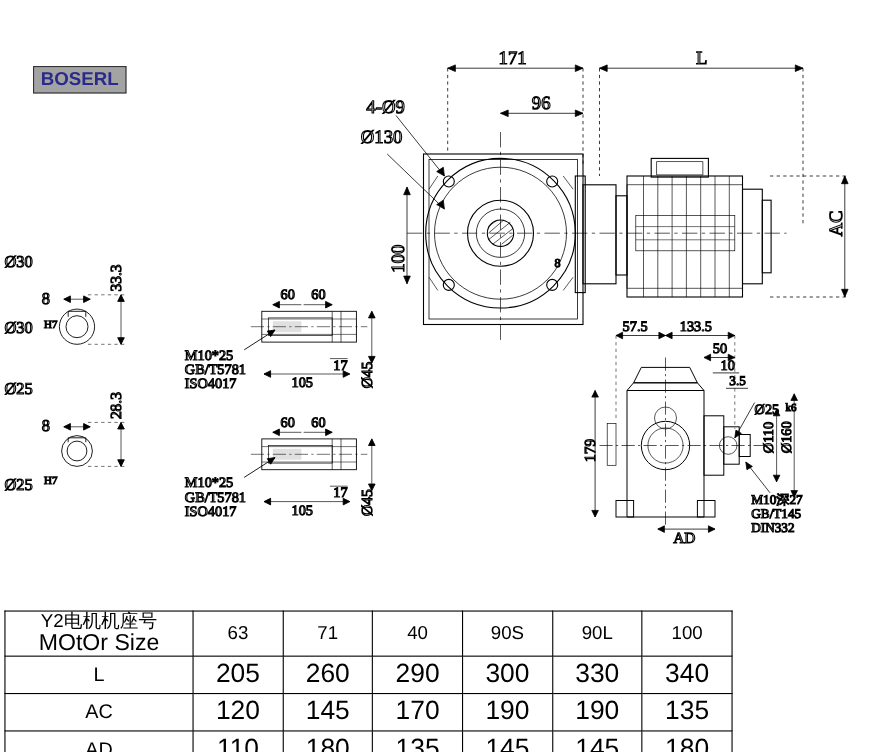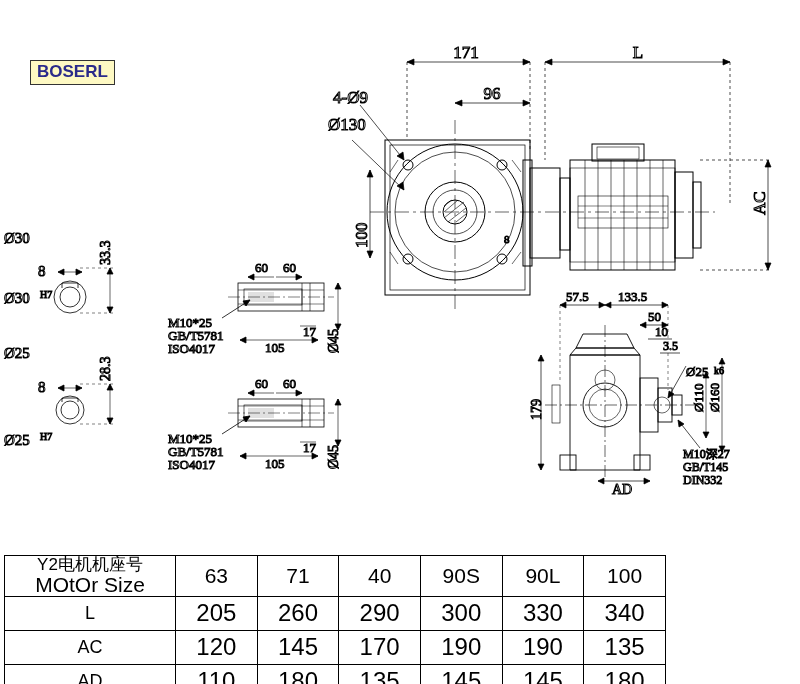--- a/index.html
+++ b/index.html
@@ -20,21 +20,21 @@
     font-weight:bold;font-size:27px;letter-spacing:0px;
     white-space:nowrap;
   }
   .logo-box{
     position:absolute;left:30px;top:60px;
     border:1px solid #333;
     padding:1px 6px 2px 6px;
     font-family:"Liberation Sans", sans-serif;
     font-weight:bold;font-size:17px;
     color:#2a2a8a;
-    background:#fef9c3;
+    background:#a3a3a3;
   }
 
   
   svg.draw{position:absolute;left:0;top:0;width:800px;height:684px;}
   svg text{font-family:"Liberation Serif", serif;}
 
   
   .tbl{
     position:absolute;left:4px;top:555px;
     width:662px;
@@ -48,21 +48,21 @@
     height:33px;
     padding:0;
   }
   .tbl td.head{
     width:170px;
     font-size:18px;
     line-height:1.05;
   }
   .tbl td.head .cn{font-size:17px;display:block;}
   .tbl td.head .en{font-size:21px;display:block;}
-  .tbl td.datahead{font-size:21px;}
+  .tbl td.datahead{font-size:17px;}
 </style>
 </head>
 <body>
 
 <div class="wrap">
 
   <div class="logo-box">BOSERL</div>
 
   <svg class="draw" viewBox="0 0 800 684">
     <g fill="none" stroke="#000" stroke-width="1" shape-rendering="geometricPrecision">

